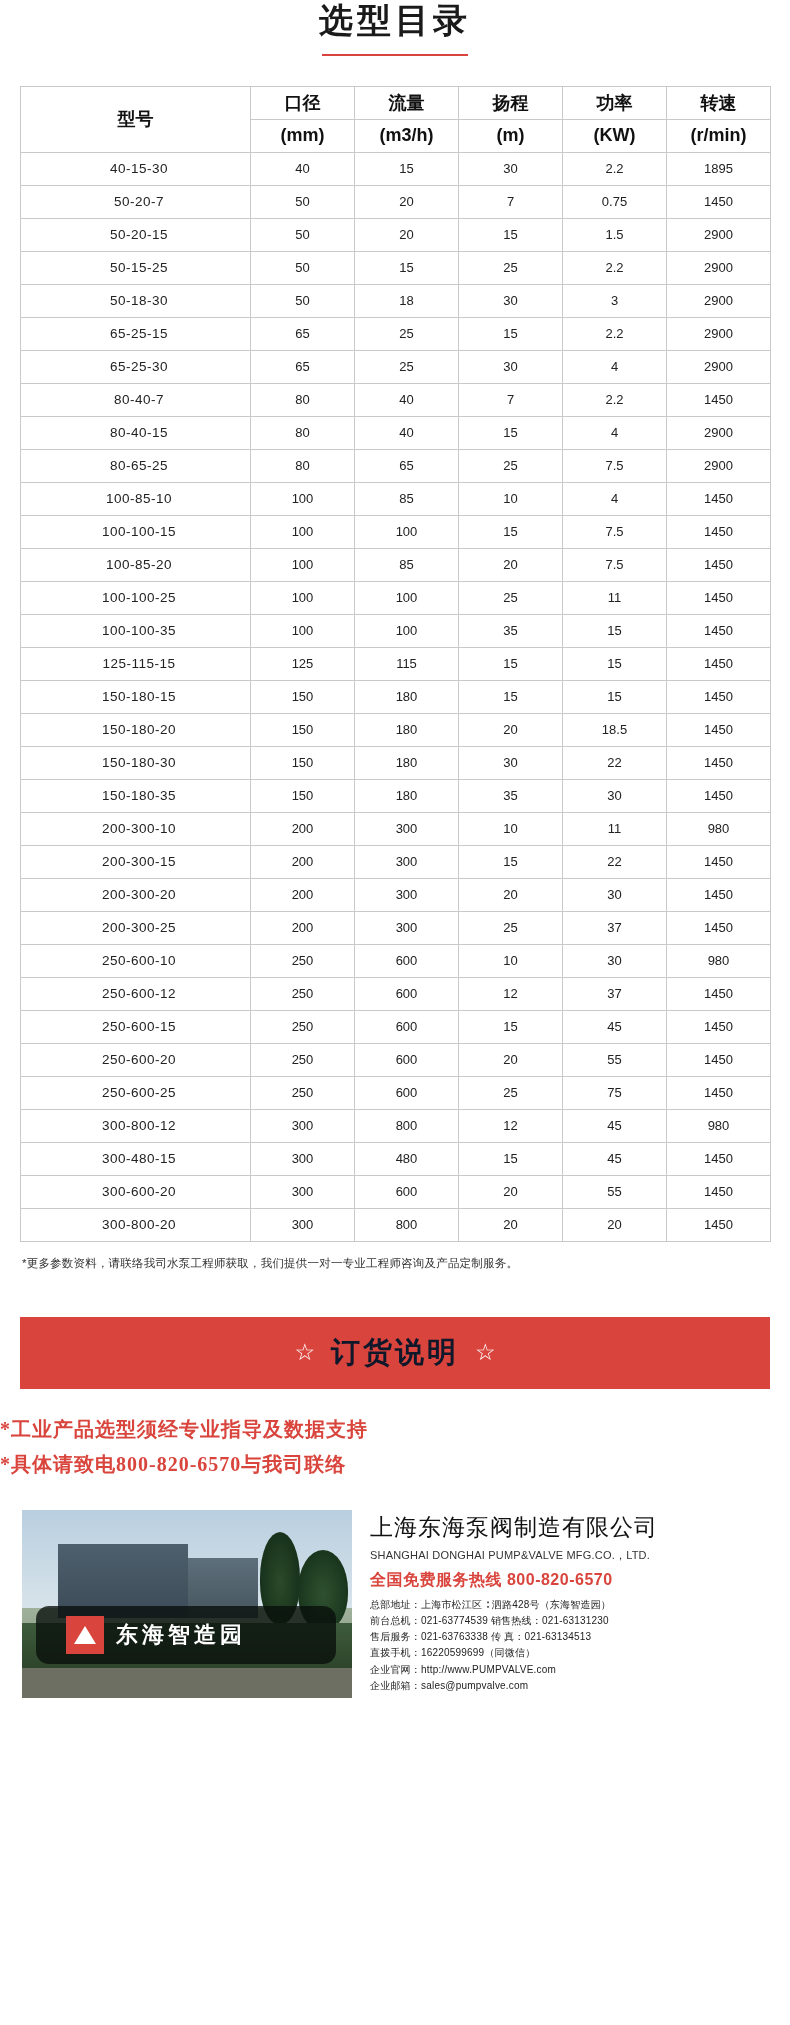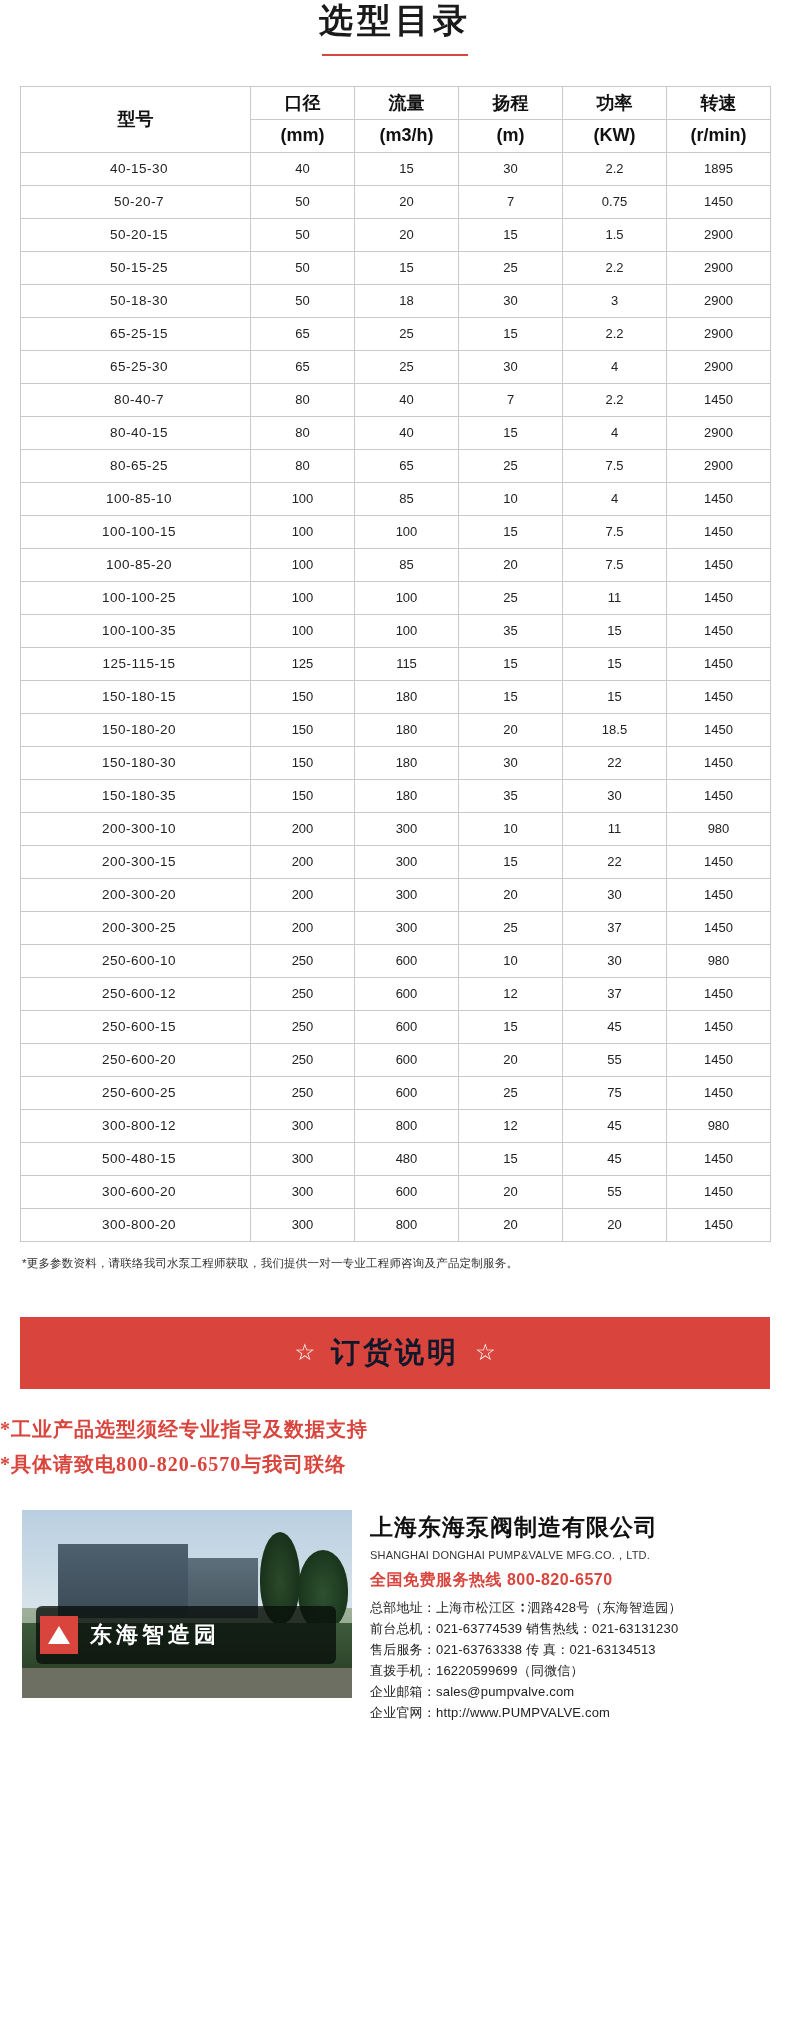--- a/index.html
+++ b/index.html
@@ -148,25 +148,25 @@
     position: absolute; left: 0; bottom: 0; width: 100%; height: 40%;
     background: linear-gradient(#3e5b3c, #23361f);
   }
   .photo .road {
     position: absolute; left: 0; bottom: 0; width: 100%; height: 16%;
     background: #6e6f63;
   }
   .photo .sign-board {
     position: absolute; left: 14px; top: 96px; width: 300px; height: 58px;
     background: rgba(8,14,10,0.78);
-    border-radius: 6px;
+    border-radius: 13px;
     display: flex;
     align-items: center;
     gap: 12px;
-    padding: 0 4px;
+    padding: 0 30px;
   }
   .photo .sign-logo {
     width: 38px; height: 38px;
     background: #d9453d;
     position: relative;
     flex: 0 0 38px;
   }
   .photo .sign-logo:after {
     content: "";
     position: absolute; left: 8px; top: 10px;
@@ -182,21 +182,21 @@
     letter-spacing: 4px;
     font-family: "Liberation Serif", serif;
   }
 
   .company {
     flex: 1 1 auto;
     padding-top: 2px;
   }
   .company-cn {
     font-size: 23px;
-    font-weight: bold;
+    font-weight: normal;
     color: #111;
     letter-spacing: 1px;
     font-family: "Liberation Serif", serif;
   }
   .company-en {
     font-size: 11px;
     color: #333;
     margin-top: 5px;
     letter-spacing: 0.2px;
   }
@@ -204,21 +204,21 @@
     margin-top: 7px;
     font-size: 16px;
     font-weight: bold;
     color: #d9453d;
     letter-spacing: 0.5px;
   }
   .contact-list {
     margin-top: 6px;
   }
   .contact-row {
-    font-size: 13px;
+    font-size: 10px;
     color: #222;
     line-height: 1.62;
     letter-spacing: 0.2px;
   }
 </style>
 </head>
 <body>
 
 <div class="page">
 
@@ -489,21 +489,21 @@
           </tr>
           <tr>
             <td>300-800-12</td>
             <td>300</td>
             <td>800</td>
             <td>12</td>
             <td>45</td>
             <td>980</td>
           </tr>
           <tr>
-            <td>500-480-15</td>
+            <td>300-480-15</td>
             <td>300</td>
             <td>480</td>
             <td>15</td>
             <td>45</td>
             <td>1450</td>
           </tr>
           <tr>
             <td>300-600-20</td>
             <td>300</td>
             <td>600</td>
@@ -553,19 +553,19 @@
 
     <div class="company">
       <div class="company-cn">上海东海泵阀制造有限公司</div>
       <div class="company-en">SHANGHAI DONGHAI PUMP&amp;VALVE MFG.CO.，LTD.</div>
       <div class="hotline">全国免费服务热线  800-820-6570</div>
       <div class="contact-list" id="contact-list">
           <div class="contact-row">总部地址：上海市松江区 ∶ 泗路428号（东海智造园）</div>
           <div class="contact-row">前台总机：021-63774539    销售热线：021-63131230</div>
           <div class="contact-row">售后服务：021-63763338    传    真：021-63134513</div>
           <div class="contact-row">直拨手机：16220599699（同微信）</div>
+          <div class="contact-row">企业官网：http://www.PUMPVALVE.com</div>
           <div class="contact-row">企业邮箱：sales@pumpvalve.com</div>
-          <div class="contact-row">企业官网：http://www.PUMPVALVE.com</div>
         </div>
     </div>
   </div>
 
 </div>
 
 </body></html>

